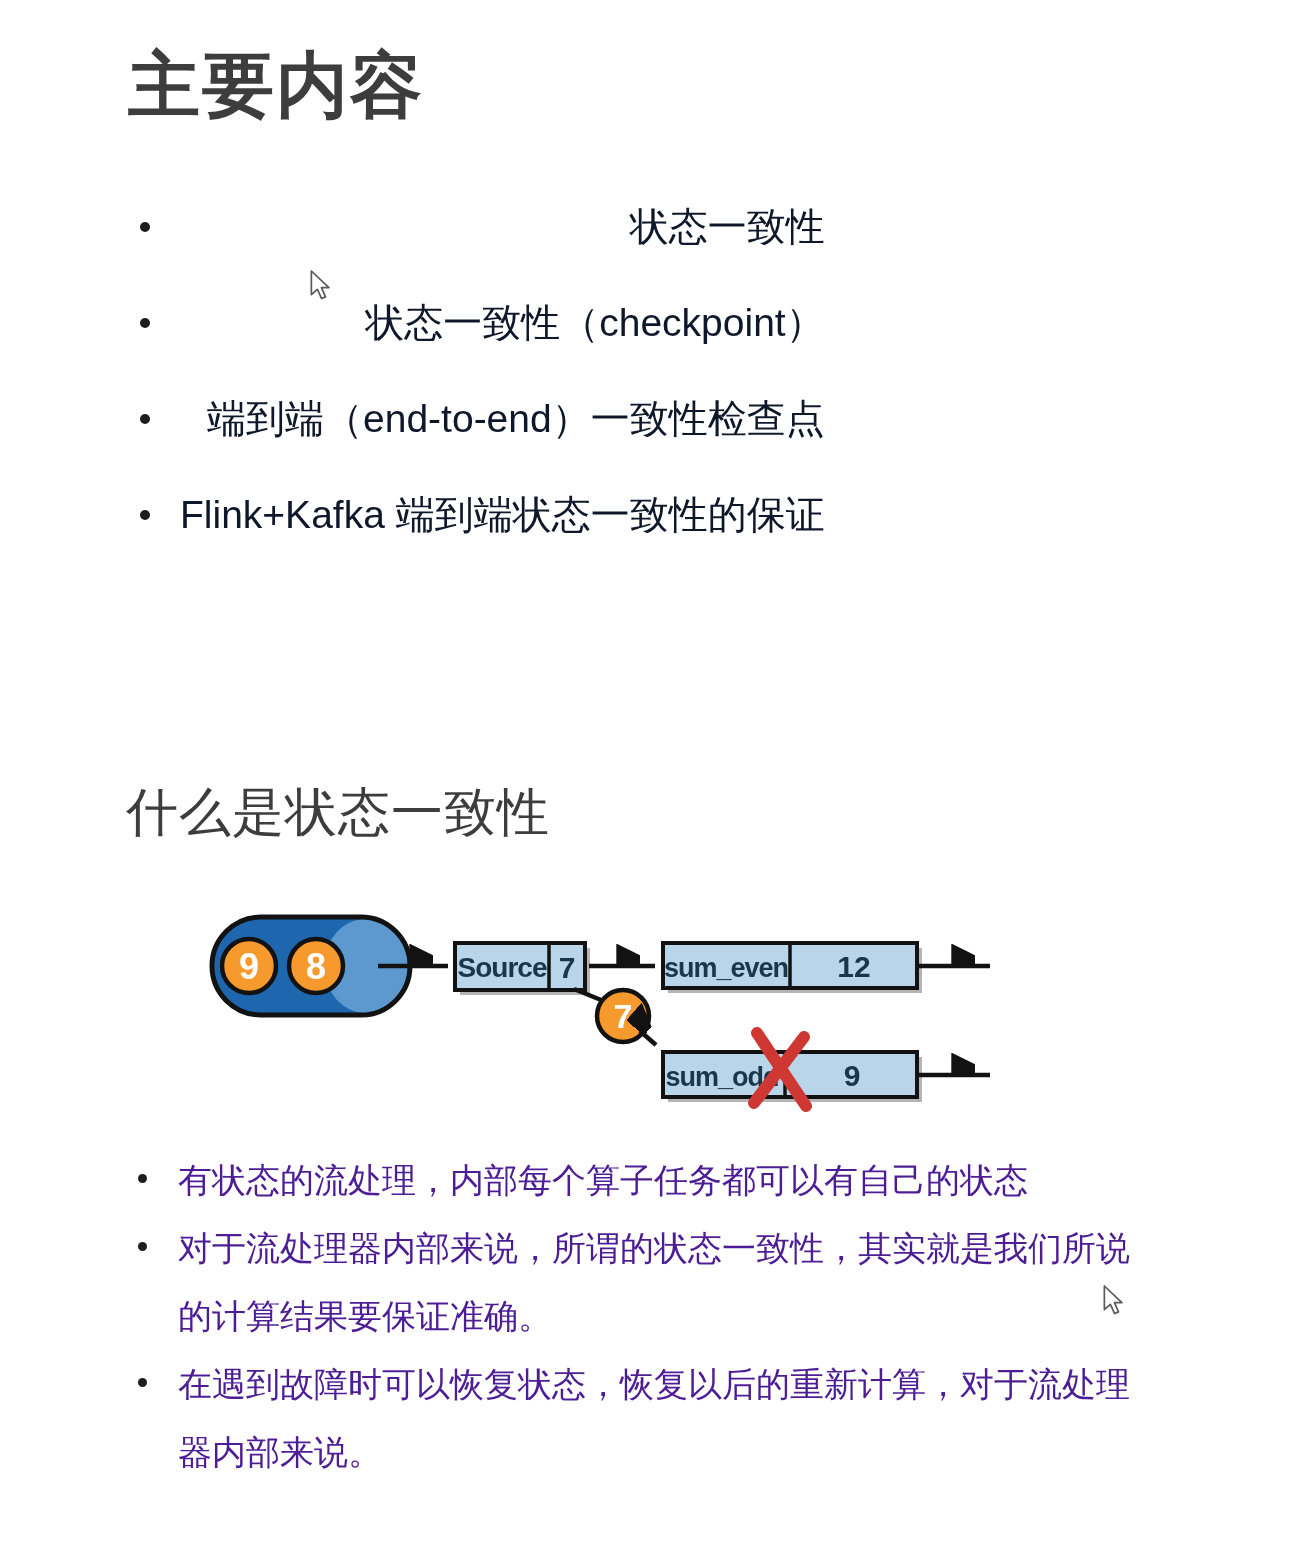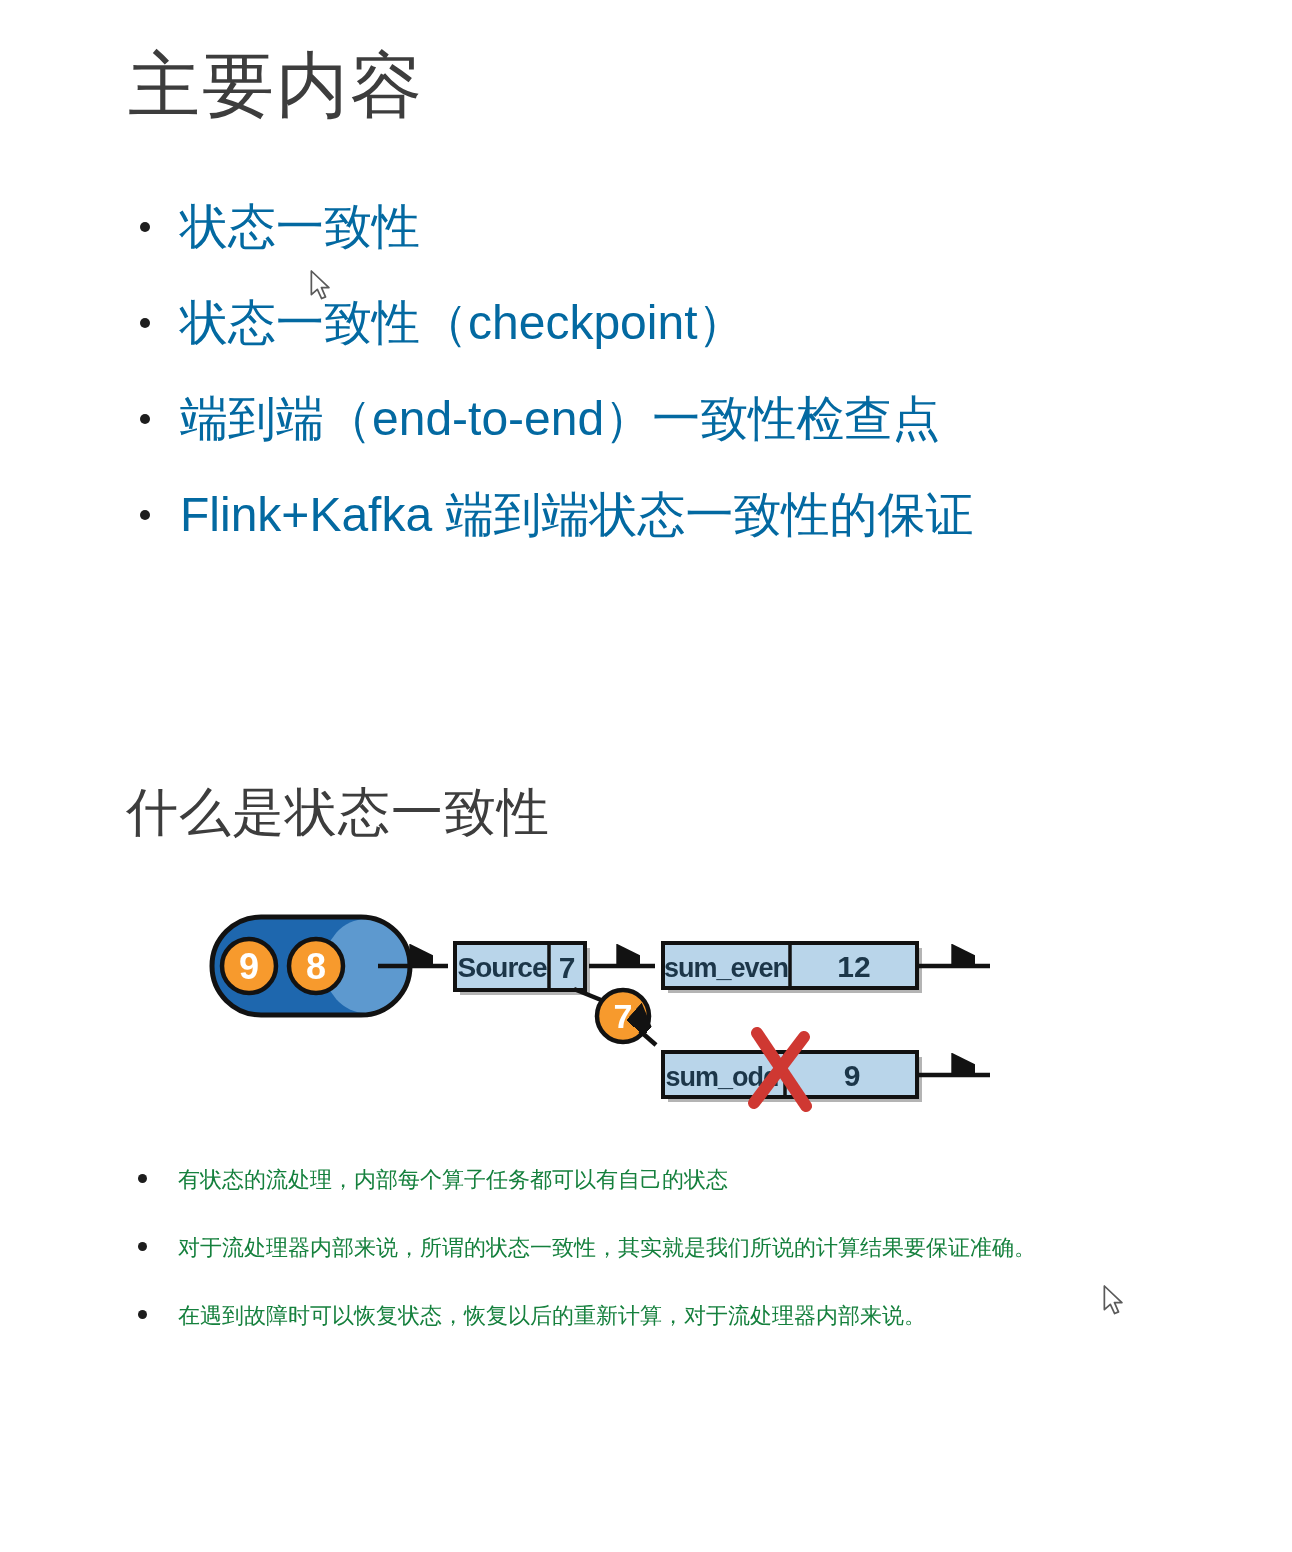--- a/index.html
+++ b/index.html
@@ -7,33 +7,34 @@
     position:relative;
     width:1292px;height:1552px;
     background:#ffffff;
     overflow:hidden;
     font-family:"Liberation Sans","DejaVu Sans",sans-serif;
     color:#2f2f2f;
   }
   
   .title1{
     position:absolute;left:128px;top:38px;
-    font-size:72px;font-weight:400;color:#3d3d3d;
+    font-size:72px;font-weight:700;color:#3d3d3d;
     letter-spacing:2px;white-space:nowrap;
   }
   .list1{
     position:absolute;left:138px;top:206px;
     margin:0;padding:0;list-style:none;
   }
   .list1 li{
     position:relative;
     margin:0 0 54px 0;
     padding-left:42px;
-    font-size:48px;line-height:42px;color:#0369a1;
+    font-size:39px;line-height:42px;color:#0f172a;
     white-space:nowrap;
+    text-align:right;
   }
   .list1 .dot, .list2 .dot{
     position:absolute;left:2px;
     width:10px;height:10px;border-radius:50%;
     background:#1d1d1d;
   }
   .list1 .dot{top:16px;}
   
   .title2{
     position:absolute;left:126px;top:778px;
@@ -43,21 +44,21 @@
   .diagram{
     position:absolute;left:190px;top:895px;
   }
   .list2{
     position:absolute;left:136px;top:1146px;width:1010px;
     margin:0;padding:0;list-style:none;
   }
   .list2 li{
     position:relative;
     padding-left:42px;
-    font-size:22px;line-height:68px;color:#15803d;
+    font-size:34px;line-height:68px;color:#4c1d95;
   }
   .list2 .dot{top:28px;width:9px;height:9px;}
   
   .cursor{position:absolute;}
 </style>
 </head>
 <body>
 
 <div class="page">
 

